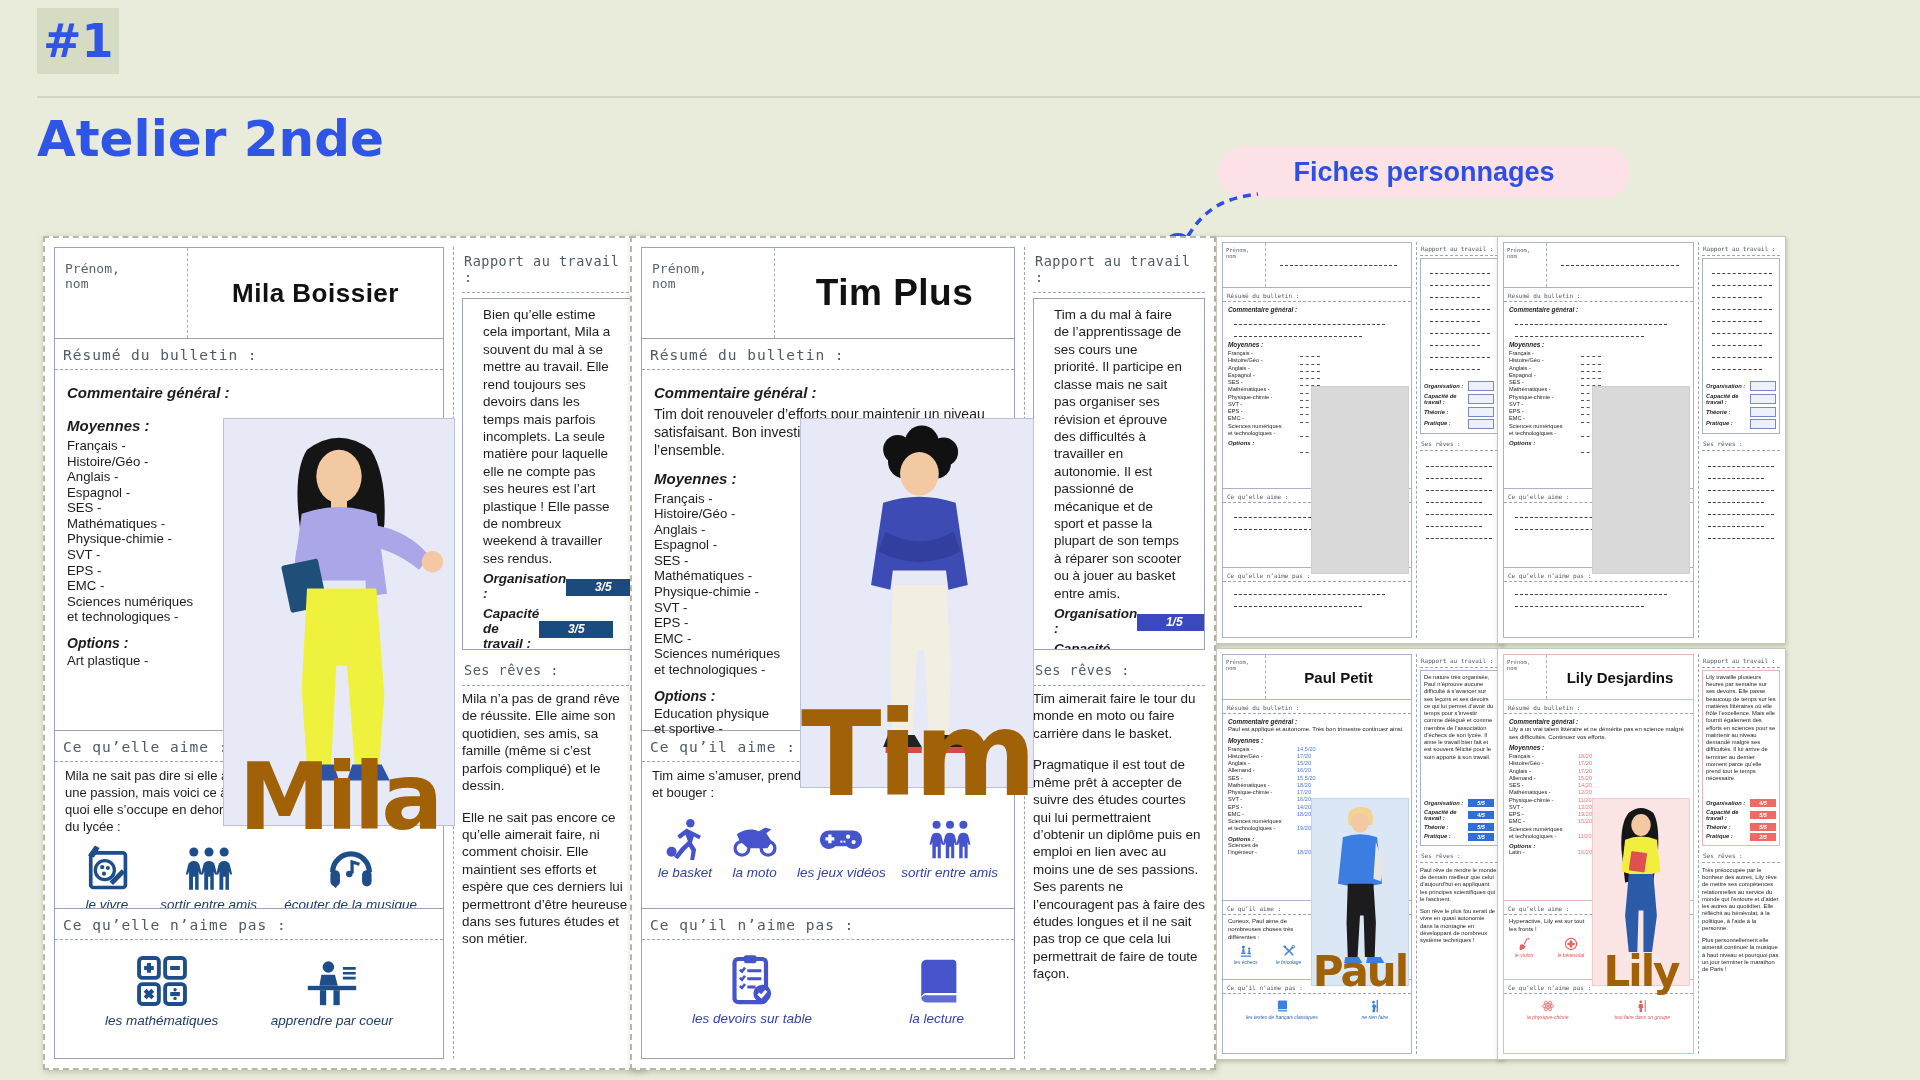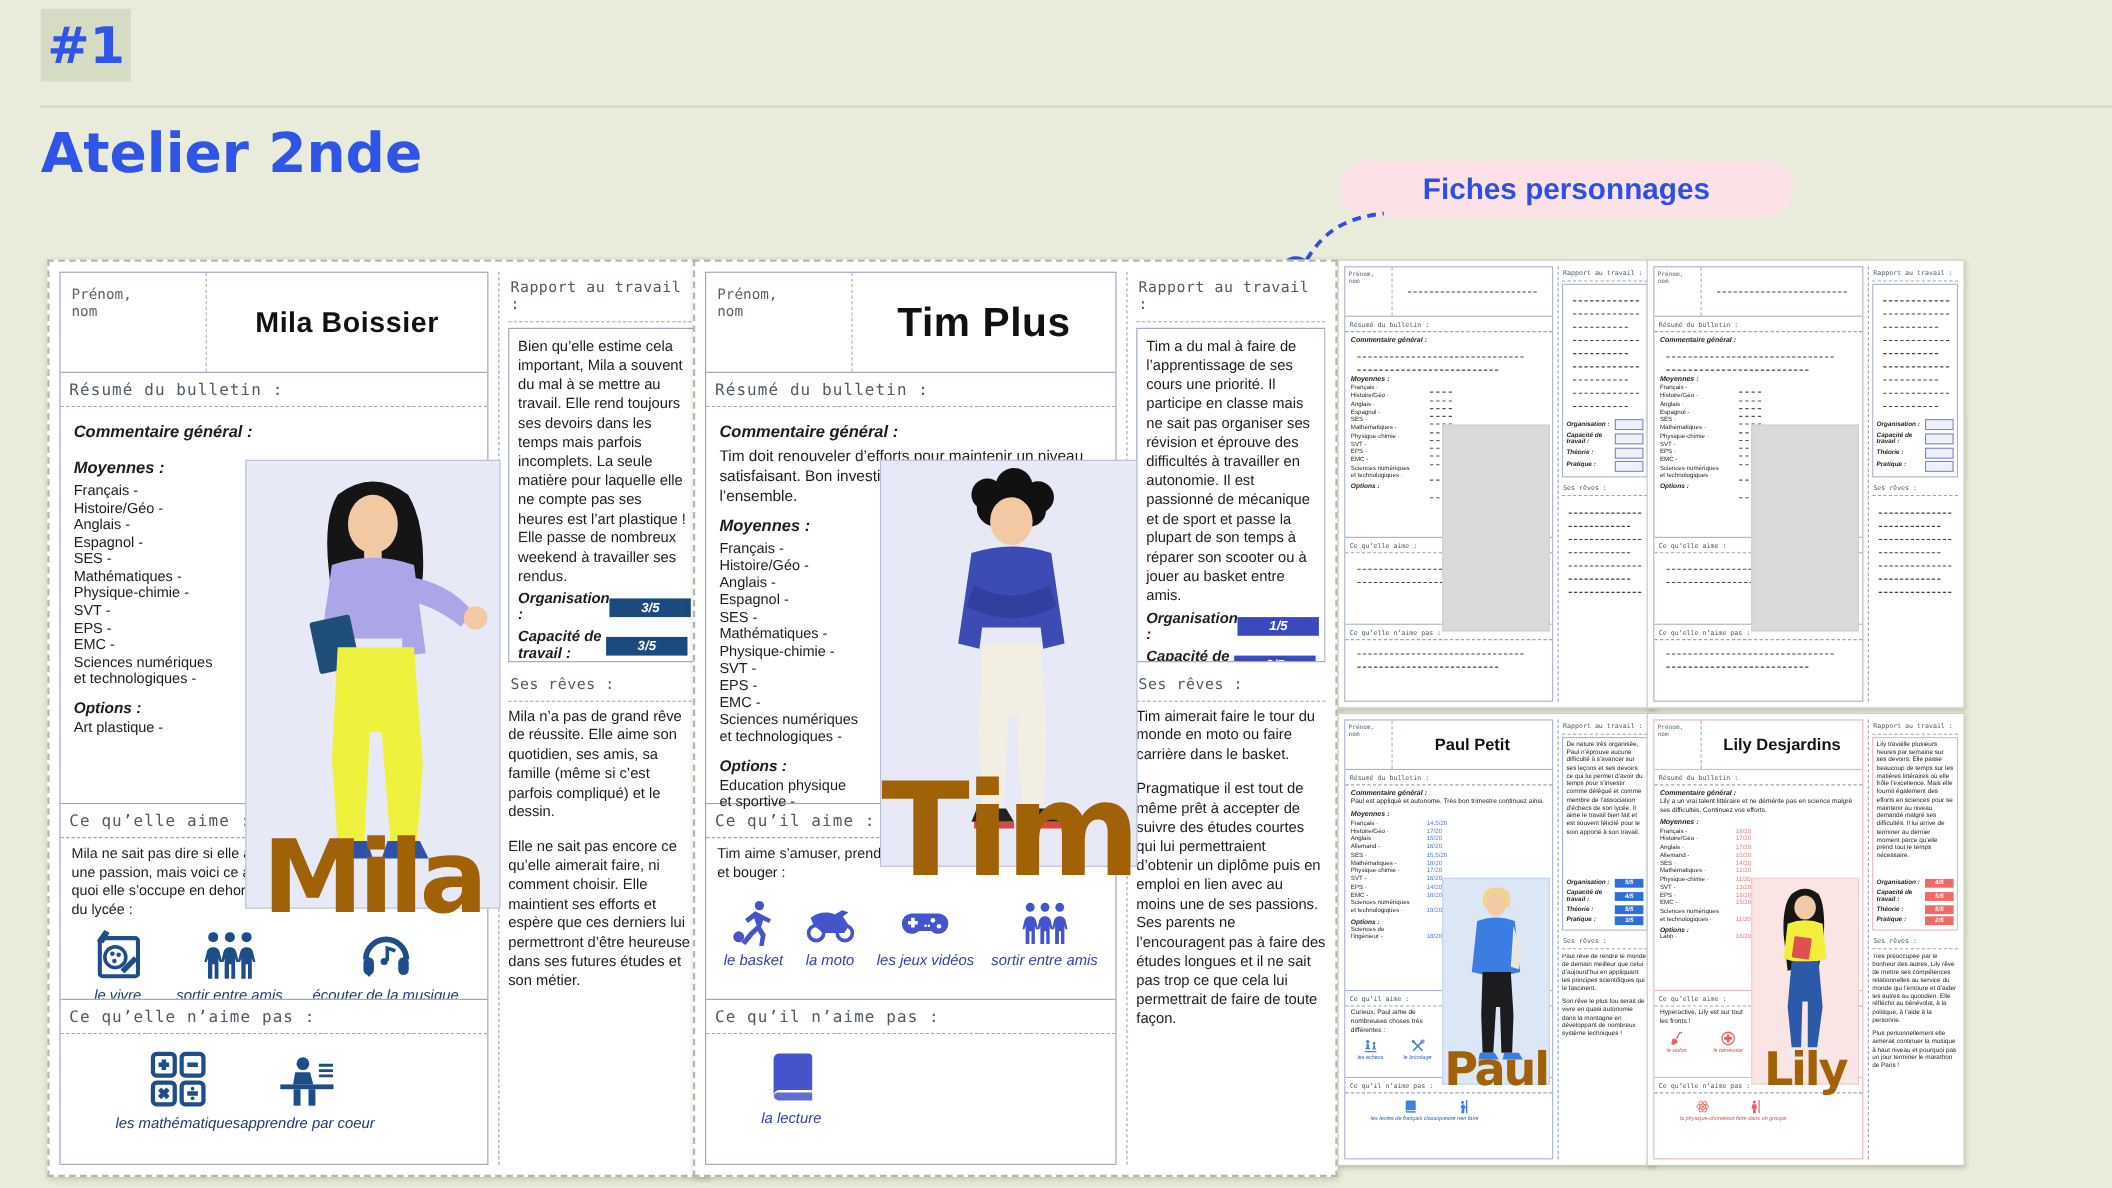--- a/index.html
+++ b/index.html
@@ -51,30 +51,30 @@
   .m-row .s{flex:1;white-space:pre-line}
   .grade{width:58px;color:var(--grade)}
   .figure-box{position:absolute;background:#e7eaf6;border:1px solid #b9c0d8}
   .figure-box svg{position:absolute;left:50%;top:4px;transform:translateX(-50%);height:92%}
   .bigname{position:absolute;bottom:-10px;width:140%;left:-20%;text-align:center;
       font-size:92px;font-weight:800;letter-spacing:-4px;color:#a16207;line-height:.8;
       font-family:"DejaVu Sans",sans-serif}
   .aime-body{flex:none;height:146px;padding:6px 10px;box-sizing:border-box;overflow:hidden}
   .aime-intro{font-size:13px;line-height:1.3;width:168px}
   .icons-row{display:flex;justify-content:space-between;align-items:flex-end;padding:2px 16px;margin-top:4px}
-  .icons-row.n2{justify-content:flex-start;padding:4px 40px}
+  .icons-row.n2{justify-content:space-between;padding:4px 40px}
   .ic{text-align:center}
   .icon{display:block;width:52px;height:52px;margin:0 auto;color:var(--ac)}
   .icon svg{width:100%;height:100%;display:block}
   .ic-lbl{font-size:13.5px;font-style:italic;color:var(--lab);margin-top:3px;white-space:nowrap}
   .naime-body{flex:1;padding:4px 10px;overflow:hidden}
   
   .s-hdr{flex:none;font-family:"DejaVu Sans Mono",monospace;font-size:13.5px;letter-spacing:.5px;
       color:#4f5a63;padding:6px 2px 7px;border-bottom:1px dashed #9aa5b5}
-  .rapport-box{flex:none;height:304px;border:1px solid var(--bd);margin-top:5px;padding:7px 8px;
+  .rapport-box{flex:none;height:352px;border:1px solid var(--bd);margin-top:5px;padding:7px 20px;
       box-sizing:border-box;display:flex;flex-direction:column;overflow:hidden}
   .rapport-box .txt{font-size:13.4px;line-height:1.3}
   .ratings{margin-top:auto}
   .rating{display:flex;align-items:center;margin:5px 0}
   .r-lbl{flex:1;font-size:13.5px;font-weight:700;font-style:italic;line-height:1.1}
   .badge{width:74px;height:17px;flex:none;background:var(--badge);color:#fff;
       font-size:12px;font-style:italic;font-weight:700;text-align:center;line-height:17px}
   .reves{margin-top:4px;overflow:hidden}
   .reves p{margin:0 0 14px;font-size:13.4px;line-height:1.3}
   
@@ -461,20 +461,33 @@
                 </svg>
               </span>
           <div class="ic-lbl">sortir entre amis</div>
         </div>
       </div>
     </div>
     <div class="hdr">Ce qu’il n’aime pas :</div>
     <div class="naime-body">
       <div class="icons-row n2">
         <div class="ic">
+          <span class="icon" style="width:56px;height:56px">
+                <svg viewBox="0 0 24 24">
+                  <rect x="4.5" y="3" width="13.5" height="18.5" rx="1.6" fill="none" stroke="currentColor" stroke-width="1.8"></rect>
+                  <rect x="8.5" y="1.4" width="5.5" height="3.4" rx="1" fill="currentColor"></rect>
+                  <path d="M10 8h6M10 11.5h6M10 15h3.5" stroke="currentColor" stroke-width="1.3"></path>
+                  <path d="M6.8 7.6l.9.8 1.3-1.7M6.8 11.1l.9.8 1.3-1.7M6.8 14.6l.9.8 1.3-1.7" fill="none" stroke="currentColor" stroke-width="1.1"></path>
+                  <circle cx="16.4" cy="17.8" r="3.8" fill="currentColor"></circle>
+                  <path d="M14.7 17.8l1.3 1.3 2.1-2.5" fill="none" stroke="#fff" stroke-width="1.3"></path>
+                </svg>
+              </span>
+          <div class="ic-lbl">les devoirs sur table</div>
+        </div>
+        <div class="ic">
           <span class="icon" style="width:54px;height:54px">
                 <svg viewBox="0 0 24 24" fill="currentColor">
                   <path d="M6.8 2.5H19a1.6 1.6 0 0 1 1.6 1.6v13.2H7.5A2.6 2.6 0 0 0 5 19.2V5.2a2.7 2.7 0 0 1 1.8-2.7z"></path>
                   <path d="M7.5 18.3h13.1v3.2H7.7A2.3 2.3 0 0 1 5 19.4a2.3 2.3 0 0 1 2.5-1.1z" opacity=".85"></path>
                 </svg>
               </span>
           <div class="ic-lbl">la lecture</div>
         </div>
       </div>
     </div>

